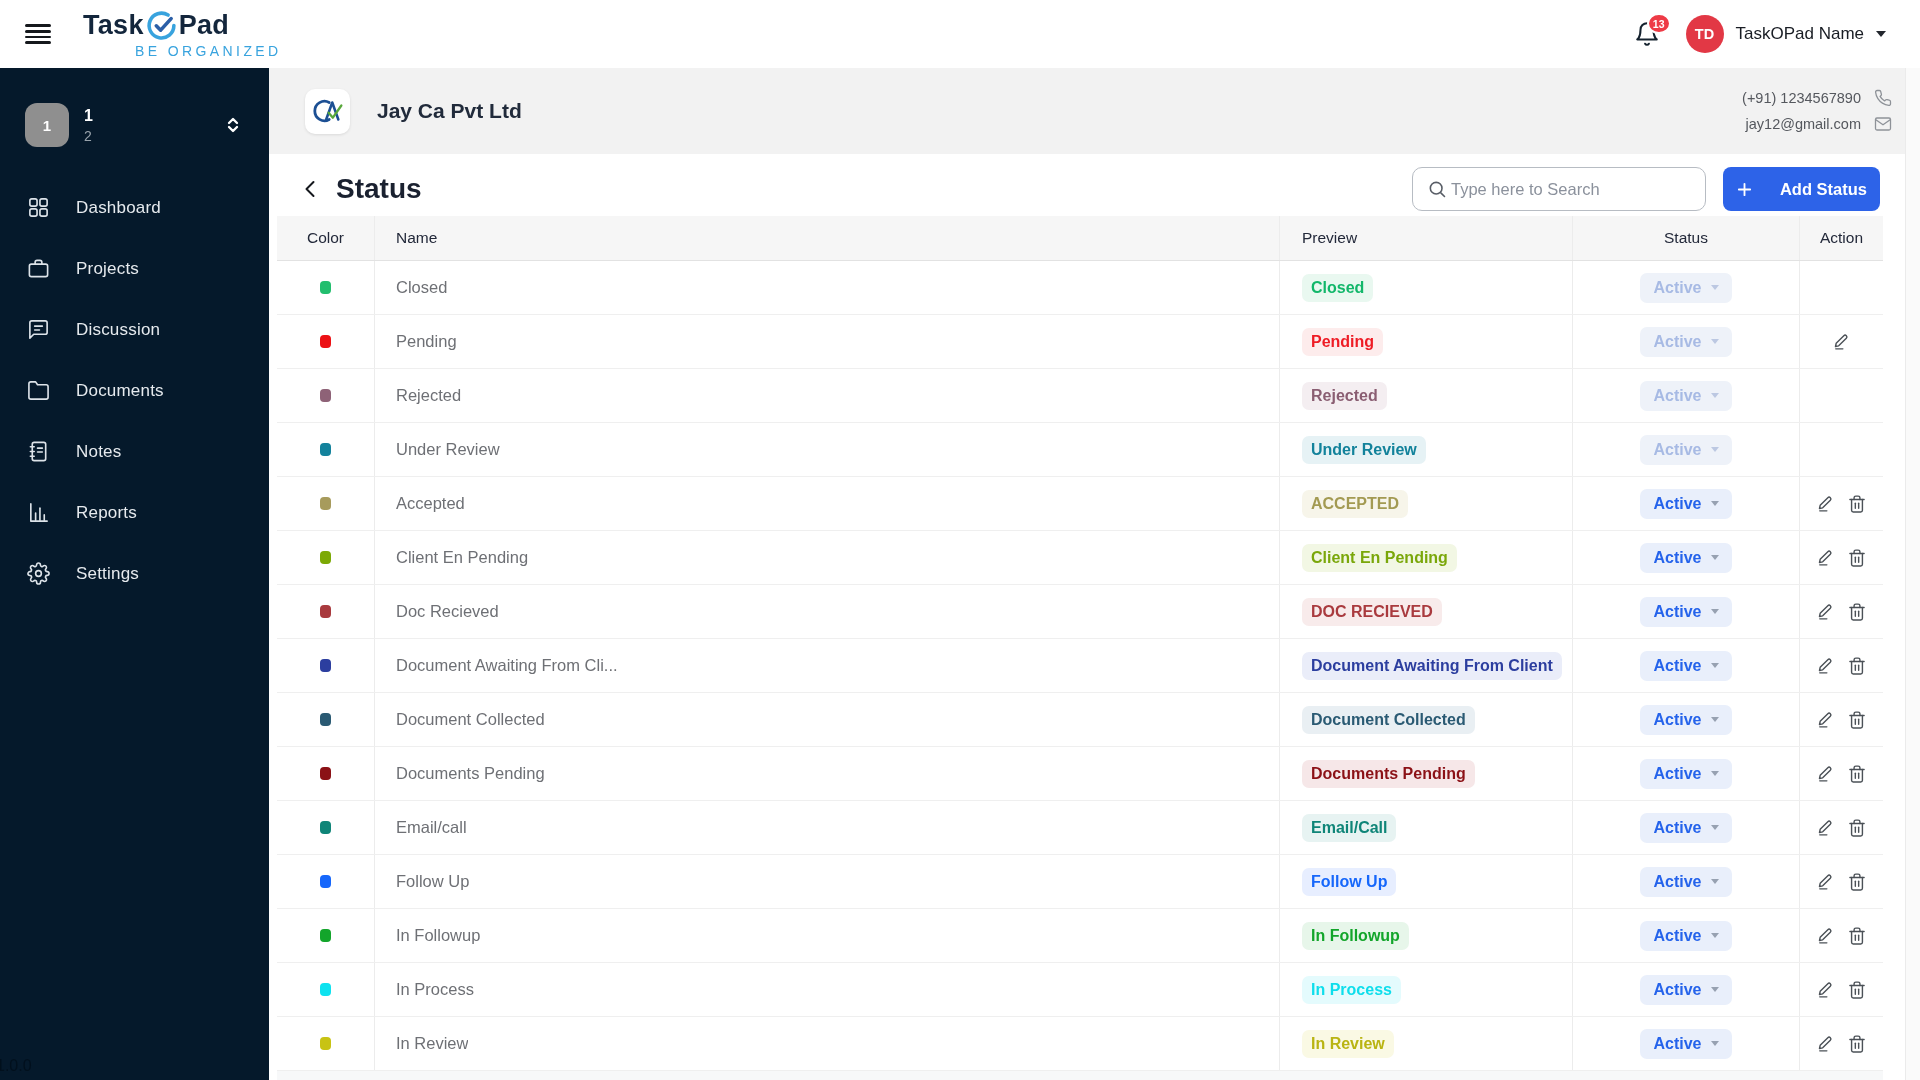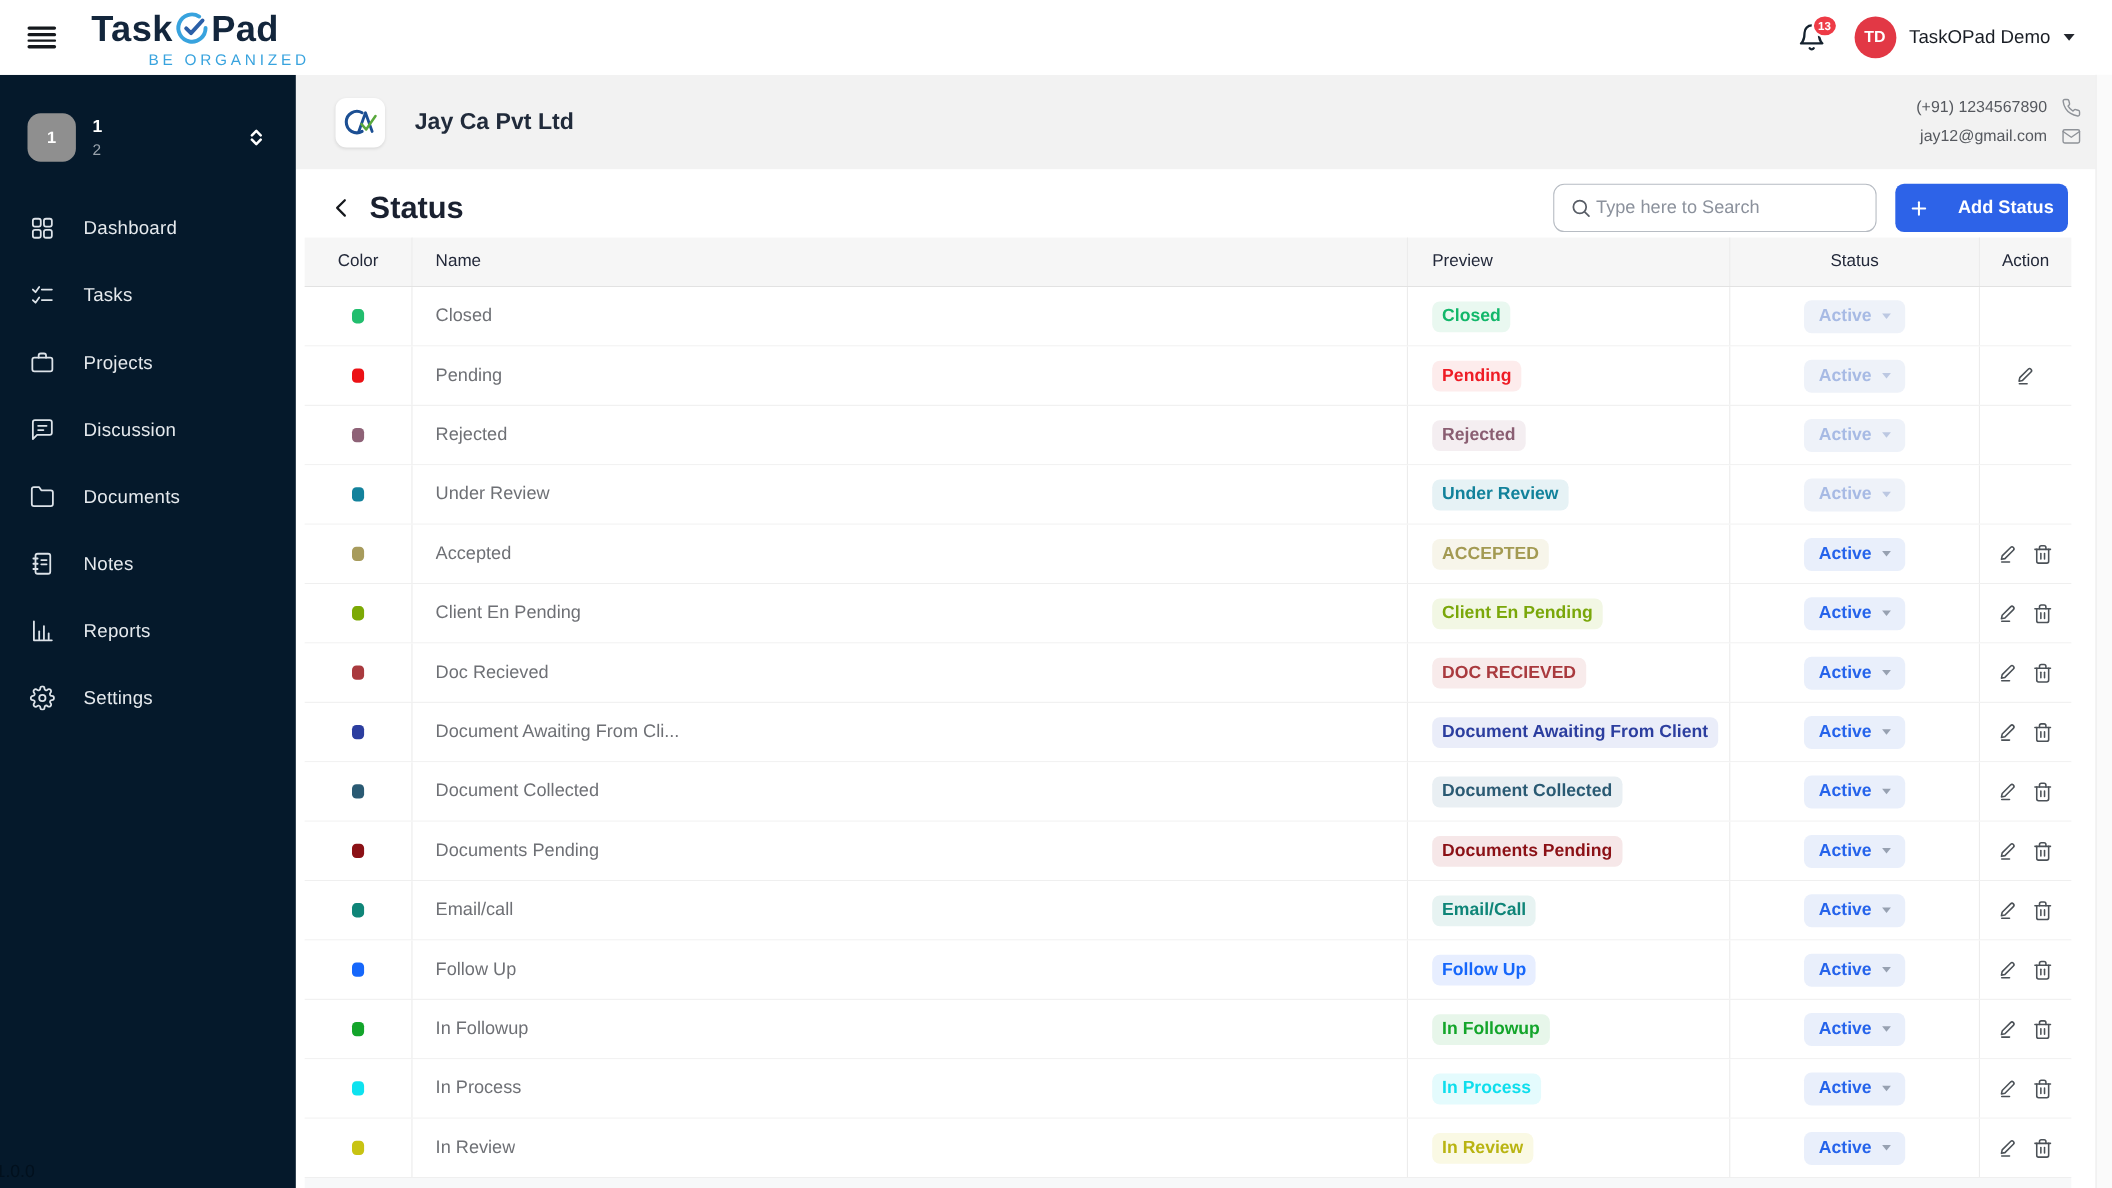--- a/index.html
+++ b/index.html
@@ -6,21 +6,21 @@
   html,body { width:1920px; height:1080px; overflow:hidden; }
   body { font-family:"Liberation Sans", sans-serif; background:#fff; position:relative; }
   svg { display:block; }
 
   
   .topbar { position:absolute; top:0; left:0; width:1920px; height:68px; background:#fff;
             display:flex; align-items:center; z-index:5; }
   .hamburger { margin-left:25px; width:26px; cursor:pointer; display:flex; flex-direction:column; gap:3px; }
   .hamburger i { display:block; height:2.6px; background:#15181c; border-radius:2px; }
   .logo { margin-left:32px; display:flex; flex-direction:column; }
-  .logo-row { display:flex; align-items:center; font-weight:800; font-size:33px; color:#13263c; letter-spacing:.3px; }
+  .logo-row { display:flex; align-items:center; font-weight:800; font-size:27px; color:#13263c; letter-spacing:.3px; }
   .logo-check { width:33px; height:33px; margin:0 1px; }
   .tagline { font-size:14px; font-weight:400; letter-spacing:3.4px; color:#38a3de; margin-left:52px; margin-top:1px; }
   .topbar-right { margin-left:auto; margin-right:34px; display:flex; align-items:center; }
   .bell-wrap { position:relative; margin-right:26px; cursor:pointer; color:#15222e; }
   .bell-wrap svg { width:26px; height:26px; }
   .notif-badge { position:absolute; top:-8px; right:-11px; min-width:21px; height:21px; padding:0 4px;
                  background:#ee3b46; border:2px solid #fff; border-radius:50%; color:#fff;
                  font-size:10.5px; font-weight:700; display:flex; align-items:center; justify-content:center; }
   .avatar { width:38px; height:38px; border-radius:50%; background:#e23845; color:#fff;
             font-weight:700; font-size:14.5px; display:flex; align-items:center; justify-content:center; cursor:pointer; }
@@ -127,21 +127,21 @@
       <span>
         <svg viewBox="0 0 24 24" fill="none" stroke="currentColor" stroke-width="1.9" stroke-linecap="round" stroke-linejoin="round">
           <path d="M18 8A6 6 0 0 0 6 8c0 7-3 9-3 9h18s-3-2-3-9"></path>
             <path d="M13.73 21a2 2 0 0 1-3.46 0"></path>
         </svg>
       </span>
       <span class="notif-badge">13</span>
     </div>
     <div class="avatar">TD</div>
     <div class="account">
-      <span class="account-name">TaskOPad Demo</span>
+      <span class="account-name">TaskOPad Name</span>
       <span class="caret-down"></span>
     </div>
   </div>
 </header>
 
 <aside class="sidebar">
   <div class="workspace">
     <div class="ws-avatar">1</div>
     <div class="ws-text">
       <div class="ws-title">1</div>
@@ -158,31 +158,20 @@
       <div class="menu-item">
     <span class="mi-icon">
           <svg viewBox="0 0 24 24" fill="none" stroke="currentColor" stroke-width="1.7" stroke-linecap="round" stroke-linejoin="round">
             <rect x="3" y="3" width="7.5" height="7.5" rx="2"></rect>
             <rect x="13.5" y="3" width="7.5" height="7.5" rx="2"></rect>
             <rect x="3" y="13.5" width="7.5" height="7.5" rx="2"></rect>
             <rect x="13.5" y="13.5" width="7.5" height="7.5" rx="2"></rect>
           </svg>
         </span>
     <span class="mi-label">Dashboard</span>
-  </div>
-      <div class="menu-item">
-    <span class="mi-icon">
-          <svg viewBox="0 0 24 24" fill="none" stroke="currentColor" stroke-width="1.7" stroke-linecap="round" stroke-linejoin="round">
-            <line x1="11.5" y1="6.5" x2="21" y2="6.5"></line>
-            <line x1="11.5" y1="16.5" x2="21" y2="16.5"></line>
-            <polyline points="3 6.5 5.5 9 9 4"></polyline>
-            <polyline points="3 16.5 5.5 19 9 14"></polyline>
-          </svg>
-        </span>
-    <span class="mi-label">Tasks</span>
   </div>
       <div class="menu-item">
     <span class="mi-icon">
           <svg viewBox="0 0 24 24" fill="none" stroke="currentColor" stroke-width="1.7" stroke-linecap="round" stroke-linejoin="round">
             <rect x="2.5" y="7.5" width="19" height="13" rx="2"></rect>
             <path d="M8.5 7.5v-2a2 2 0 0 1 2-2h3a2 2 0 0 1 2 2v2"></path>
           </svg>
         </span>
     <span class="mi-label">Projects</span>
   </div>

